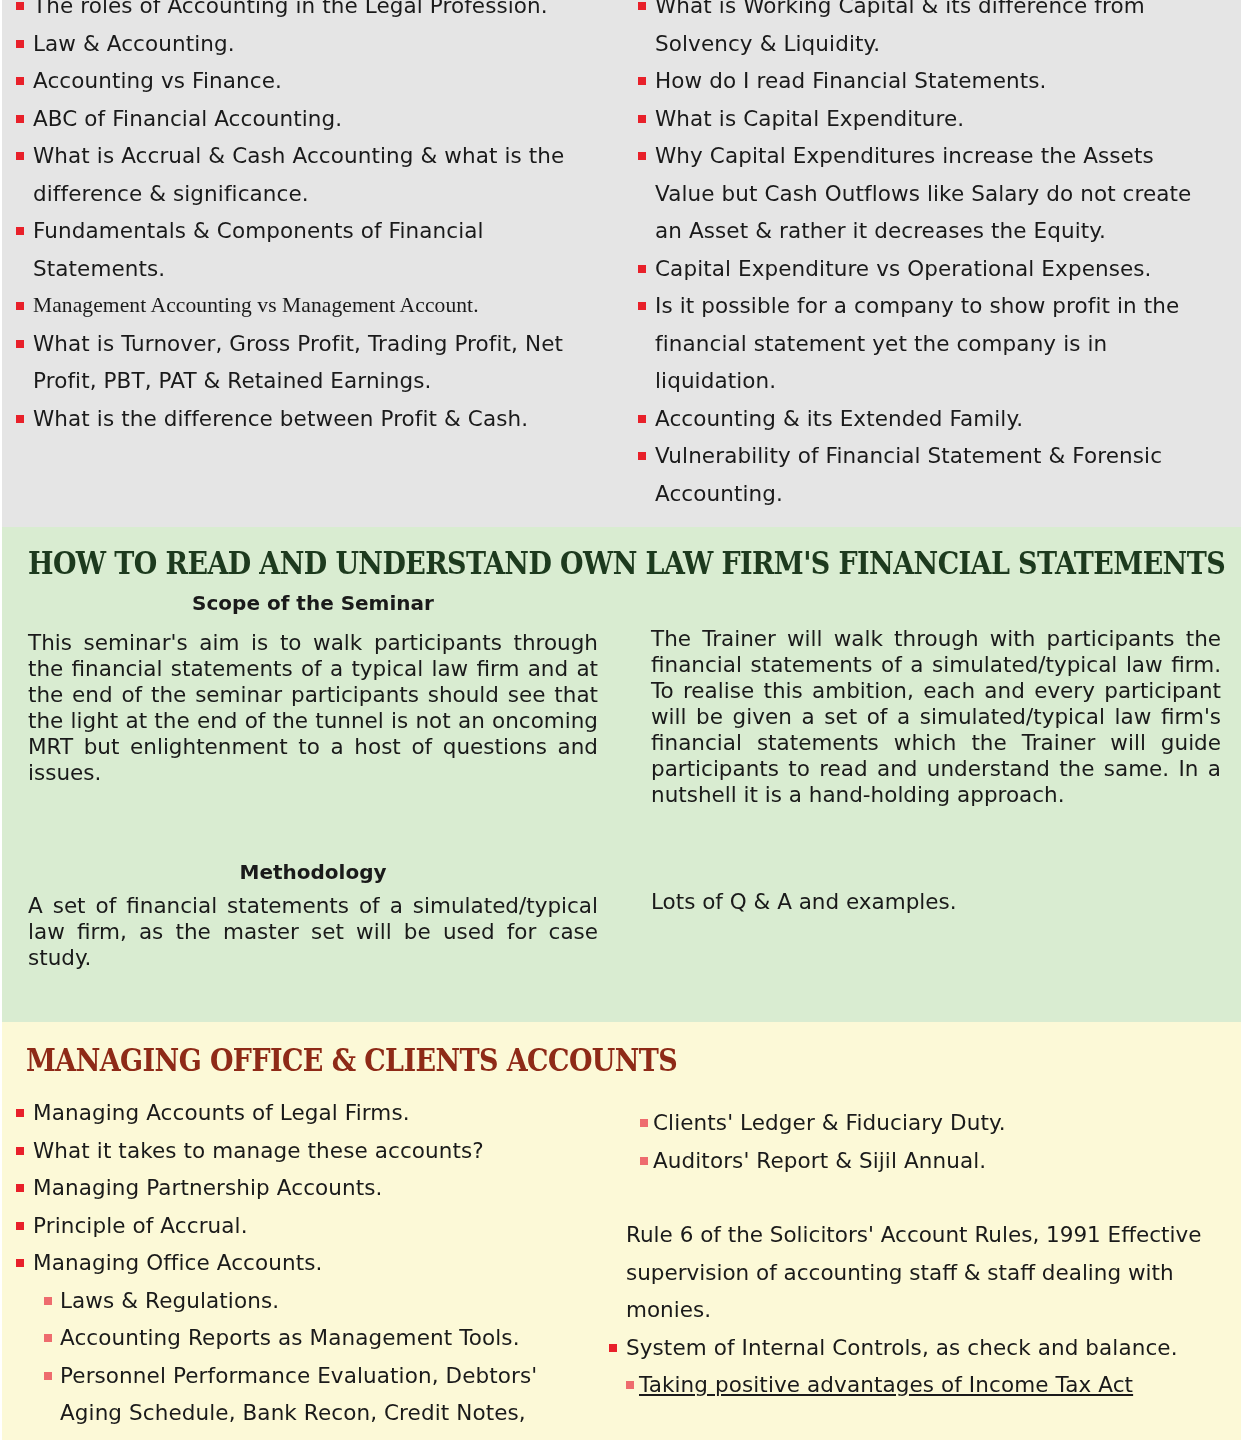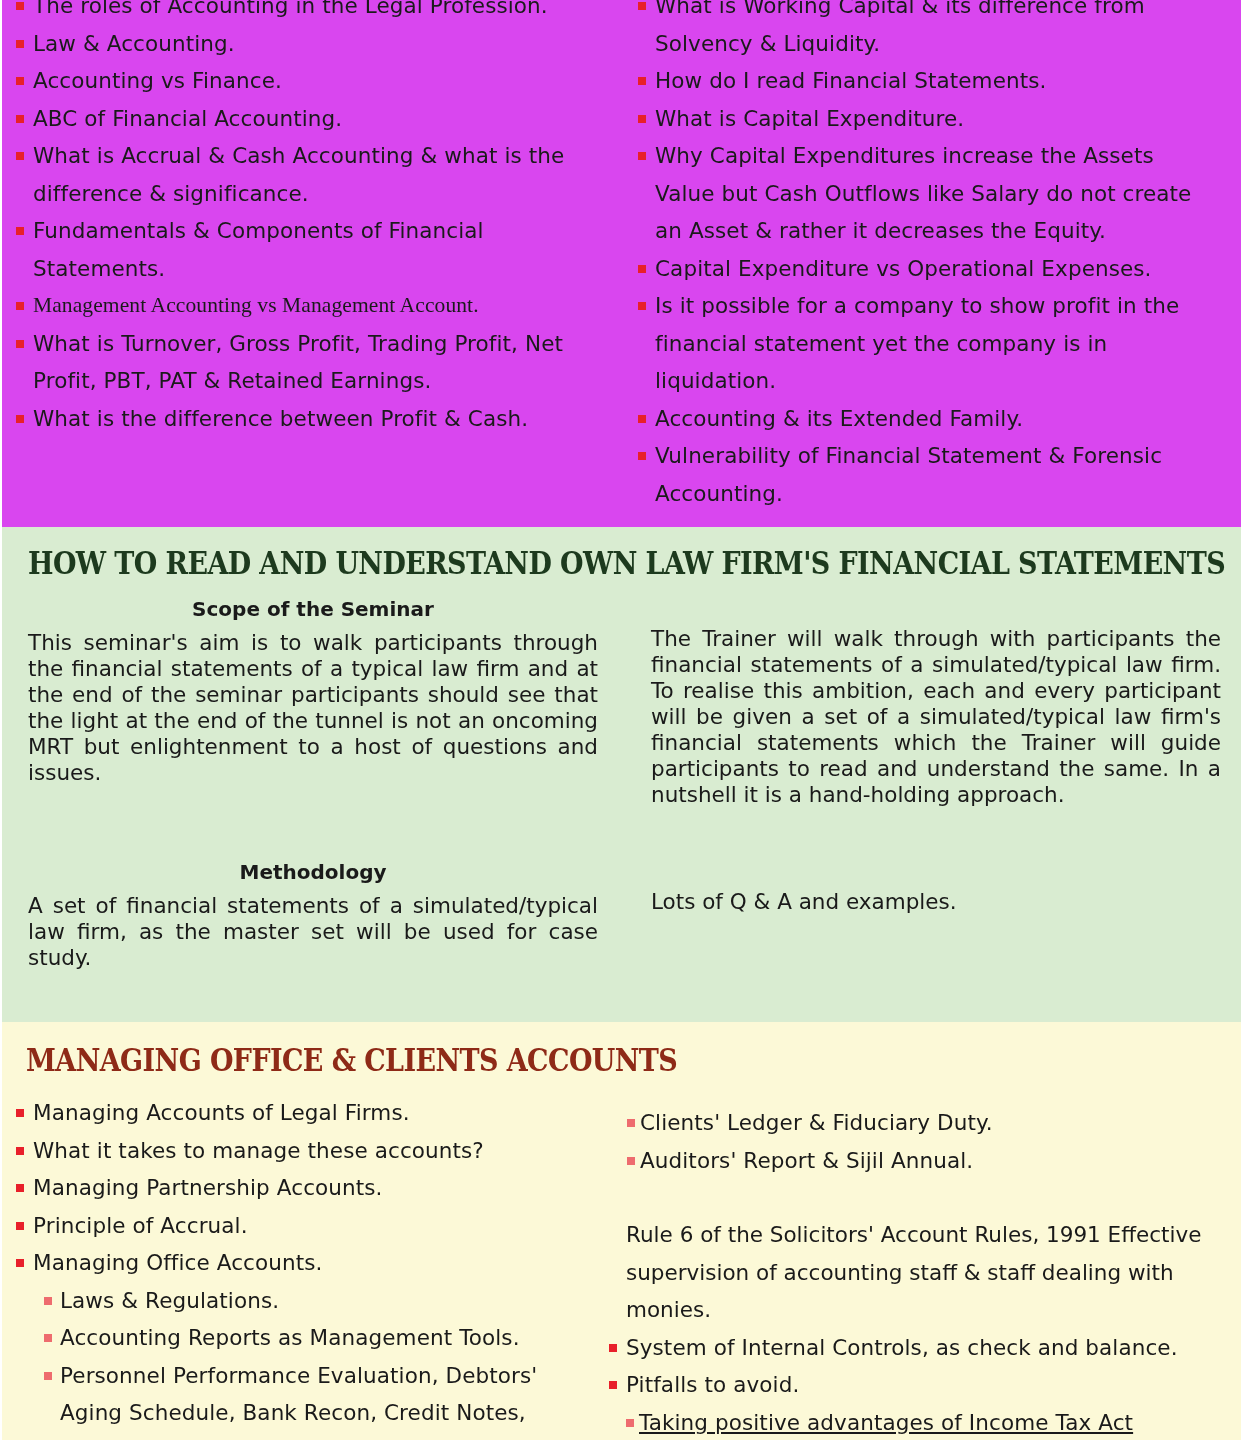--- a/index.html
+++ b/index.html
@@ -4,21 +4,21 @@
 <style>
   html, body { margin: 0; padding: 0; }
   body {
     width: 1241px; height: 1440px; overflow: hidden;
     font-family: "DejaVu Sans", sans-serif;
     color: #1a1a1a;
     background: #ffffff;
   }
   .page { position: relative; width: 1241px; height: 1440px; }
   .sec { position: absolute; left: 2px; width: 1239px; box-sizing: border-box; }
-  .sec-blue { top: 0; height: 527px; background: #d946ef; }
+  .sec-blue { top: 0; height: 527px; background: #e5e5e5; }
   .sec-green { top: 527px; height: 495px; background: #d9ecd1; }
   .sec-yellow { top: 1022px; height: 418px; background: #fcf9d7; }
 
   .col { position: absolute; }
   ul.bul { list-style: none; margin: 0; padding: 0; }
   ul.bul li {
     position: relative;
     font-size: 21.5px; line-height: 37.5px;
     letter-spacing: 0.1px;
   }
@@ -74,21 +74,21 @@
         <li style="width:540px;"><span class="mk" style="left:-17px; top:15px;"></span><span>Is it possible for a company to show profit in the financial statement yet the company is in liquidation.</span></li>
         <li><span class="mk" style="left:-17px; top:15px;"></span><span>Accounting &amp; its Extended Family.</span></li>
         <li style="width:520px;"><span class="mk" style="left:-17px; top:15px;"></span><span>Vulnerability of Financial Statement &amp; Forensic Accounting.</span></li>
       </ul>
     </div>
   </section>
 
   <section class="sec sec-green">
     <h2 class="title title-green" style="left:26px; top:18px;">HOW TO READ AND UNDERSTAND OWN LAW FIRM'S FINANCIAL STATEMENTS</h2>
 
-    <div class="subhead" style="left:26px; top:70px; width:570px;">Scope of the Seminar</div>
+    <div class="subhead" style="left:26px; top:64px; width:570px;">Scope of the Seminar</div>
     <div class="para" style="left:26px; top:103px; width:570px;">This seminar's aim is to walk participants through the financial statements of a typical law firm and at the end of the seminar participants should see that the light at the end of the tunnel is not an oncoming MRT but enlightenment to a host of questions and issues.</div>
 
     <div class="subhead" style="left:26px; top:333px; width:570px;">Methodology</div>
     <div class="para" style="left:26px; top:366px; width:570px;">A set of financial statements of a simulated/typical law firm, as the master set will be used for case study.</div>
 
     <div class="para" style="left:649px; top:99px; width:570px;">The Trainer will walk through with participants the financial statements of a simulated/typical law firm. To realise this ambition, each and every participant will be given a set of a simulated/typical law firm's financial statements which the Trainer will guide participants to read and understand the same. In a nutshell it is a hand-holding approach.</div>
     <div class="para" style="left:649px; top:362px; width:570px; text-align:left;">Lots of Q &amp; A and examples.</div>
   </section>
 
   <section class="sec sec-yellow">
@@ -103,29 +103,28 @@
         <li><span class="mk" style="left:-17px; top:15px;"></span><span>Managing Office Accounts.</span></li>
       </ul>
       <ul class="bul" style="margin-left:27px; width:500px;">
         <li><span class="mk mk-light" style="left:-16px; top:15px;"></span><span>Laws &amp; Regulations.</span></li>
         <li><span class="mk mk-light" style="left:-16px; top:15px;"></span><span>Accounting Reports as Management Tools.</span></li>
         <li><span class="mk mk-light" style="left:-16px; top:15px;"></span><span>Personnel Performance Evaluation, Debtors' Aging Schedule, Bank Recon, Credit Notes,</span></li>
       </ul>
     </div>
 
     <div class="col" style="left:624px; top:82px; width:590px;">
-      <ul class="bul" style="margin-left:14px;">
+      <ul class="bul" style="margin-left:27px;">
         <li><span class="mk mk-light" style="left:-13px; top:15px;"></span><span>Clients' Ledger &amp; Fiduciary Duty.</span></li>
         <li><span class="mk mk-light" style="left:-13px; top:15px;"></span><span>Auditors' Report &amp; Sijil Annual.</span></li>
       </ul>
       <div style="height:37px;"></div>
       <div style="font-size:21.5px; line-height:37.5px; width:585px;">Rule 6 of the Solicitors' Account Rules, 1991 Effective supervision of accounting staff &amp; staff dealing with monies.</div>
       <ul class="bul">
         <li><span class="mk" style="left:-17px; top:15px;"></span><span>System of Internal Controls, as check and balance.</span></li>
-        <li><span class="mk" style="left:-17px; top:15px;"></span><span>Pitfalls to avoid.</span></li>
       </ul>
       <ul class="bul" style="margin-left:13px;text-decoration:underline;">
         <li><span class="mk mk-light" style="left:-13px; top:15px;"></span><span>Taking positive advantages of Income Tax Act</span></li>
       </ul>
     </div>
   </section>
 
 </div>
 
 </body></html>

